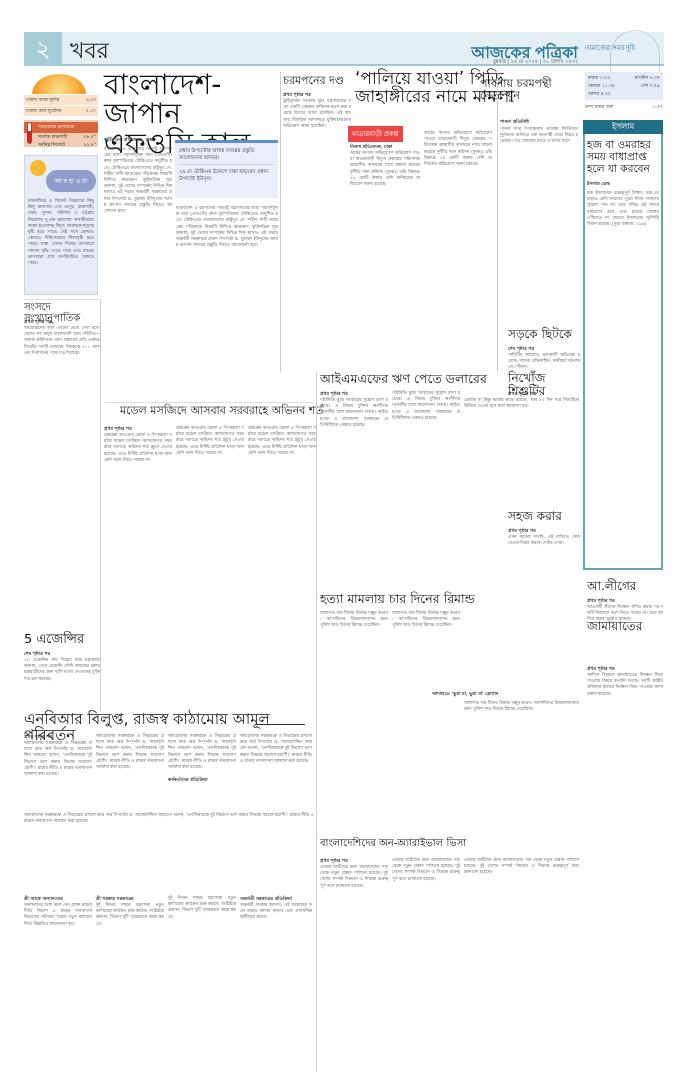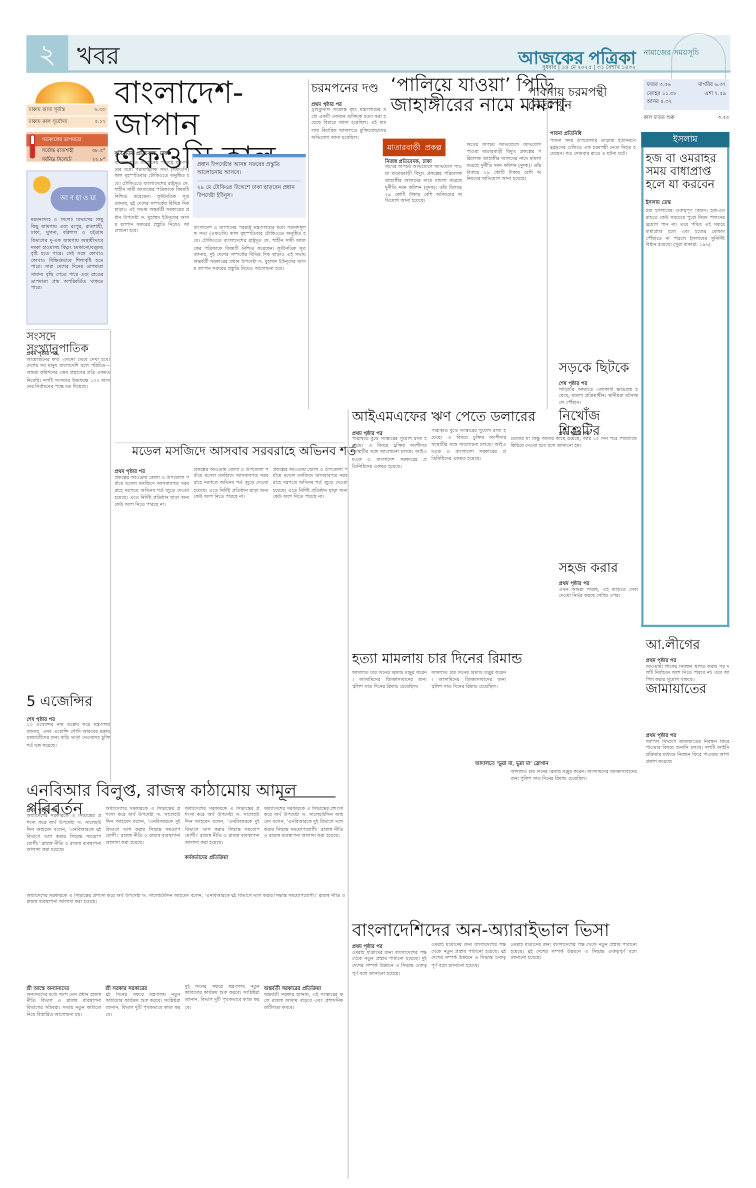--- a/index.html
+++ b/index.html
@@ -27,21 +27,21 @@
 .weatherbox{left:24px;top:155px;width:74px;height:140px;background:#e7ecf7;border:1px solid #c9d2e9}
 .cloud{left:46px;top:170px;width:50px;height:22px;background:#8f9ccc;border-radius:12px;color:#fff;font-size:6px;text-align:center;line-height:22px}
 .sunicon{left:30px;top:160px;width:16px;height:16px;border-radius:50%;background:#f7b733}
 .prayertitle{left:585px;top:44px;color:#2a7a99;font-size:7px;font-weight:normal;line-height:8px}
 .mosque{left:610px;top:30px;width:50px;height:42px;border:1px solid #9ab;border-bottom:none;border-radius:25px 25px 0 0;opacity:.5}
 .prayertbl{left:585px;top:72px;width:78px;background:#e3ecf6;font-size:4.6px;padding:2px 3px;color:#333}
 .prayertbl .r{display:flex;justify-content:space-between;height:8px;line-height:8px}
 
 .islambox{left:583px;top:120px;width:80px;height:450px;border:2px solid #5fa6bf;border-top:none}
 .islambar{left:583px;top:120px;width:80px;height:14px;background:#1f6f8a;color:#fff;text-align:center;font-size:8px;line-height:14px;font-family:"DejaVu Sans",sans-serif}
-.blue-tag{background:#c2410c;color:#fff;font-size:7px;padding:2px 4px;font-family:Liberation Mono, monospace}
+.blue-tag{background:#ef4444;color:#fff;font-size:7px;padding:2px 4px;font-family:Liberation Serif, serif}
 .callout{left:175px;top:140px;width:103px;height:58px;background:#e9eef8;border-top:3px solid #5c8ed0;padding:4px 4px;font-size:5px;color:#333;line-height:7px}
 </style>
 </head>
 <body>
 
 <div class="abs band"></div>
 <div class="abs pgnum">২</div>
 <div class="abs section">খবর</div>
 <div class="abs brand">আজকের পত্রিকা</div>
 <div class="abs dateline">বুধবার | ১৪ মে ২০২৫ | ৩১ বৈশাখ ১৪৩২</div>
@@ -171,21 +171,21 @@
 <div class="abs hl" style="left:24px;top:712px;width:300px;font-size:15px">এনবিআর বিলুপ্ত, রাজস্ব কাঠামোয় আমূল পরিবর্তন</div>
 <div class="abs rule" style="left:255px;top:724px;width:50px;background:#333"></div>
 <div class="abs lbl" style="left:24px;top:733px">প্রথম পৃষ্ঠার পর</div>
 <div class="abs txt" style="left:24px;top:740px;width:68px;height:70px">অধ্যাদেশের সরকারকে এ সিদ্ধান্তের প্রশংসা করে অর্থ উপদেষ্টা ড. সালেহউদ্দিন আহমেদ বলেন, ‘এনবিআরকে দুই বিভাগে ভাগ করার সিদ্ধান্ত সময়োপযোগী।’ রাজস্ব নীতি ও রাজস্ব ব্যবস্থাপনা আলাদা করা হয়েছে।</div>
 <div class="abs txt" style="left:96px;top:733px;width:68px;height:77px">অধ্যাদেশের সরকারকে এ সিদ্ধান্তের প্রশংসা করে অর্থ উপদেষ্টা ড. সালেহউদ্দিন আহমেদ বলেন, ‘এনবিআরকে দুই বিভাগে ভাগ করার সিদ্ধান্ত সময়োপযোগী।’ রাজস্ব নীতি ও রাজস্ব ব্যবস্থাপনা আলাদা করা হয়েছে।</div>
 <div class="abs txt" style="left:168px;top:733px;width:68px;height:35px">অধ্যাদেশের সরকারকে এ সিদ্ধান্তের প্রশংসা করে অর্থ উপদেষ্টা ড. সালেহউদ্দিন আহমেদ বলেন, ‘এনবিআরকে দুই বিভাগে ভাগ করার সিদ্ধান্ত সময়োপযোগী।’ রাজস্ব নীতি ও রাজস্ব ব্যবস্থাপনা আলাদা করা হয়েছে।</div>
 <div class="abs lbl" style="left:168px;top:776px">কর্মকর্তাদের প্রতিক্রিয়া</div>
 <div class="abs txt" style="left:240px;top:733px;width:72px;height:77px">অধ্যাদেশের সরকারকে এ সিদ্ধান্তের প্রশংসা করে অর্থ উপদেষ্টা ড. সালেহউদ্দিন আহমেদ বলেন, ‘এনবিআরকে দুই বিভাগে ভাগ করার সিদ্ধান্ত সময়োপযোগী।’ রাজস্ব নীতি ও রাজস্ব ব্যবস্থাপনা আলাদা করা হয়েছে।</div>
 <div class="abs txt" style="left:24px;top:812px;width:290px;height:80px">অধ্যাদেশের সরকারকে এ সিদ্ধান্তের প্রশংসা করে অর্থ উপদেষ্টা ড. সালেহউদ্দিন আহমেদ বলেন, ‘এনবিআরকে দুই বিভাগে ভাগ করার সিদ্ধান্ত সময়োপযোগী।’ রাজস্ব নীতি ও রাজস্ব ব্যবস্থাপনা আলাদা করা হয়েছে।</div>
 
-<div class="abs hl" style="left:320px;top:838px;width:240px;font-size:16px">বাংলাদেশিদের অন-অ্যারাইভাল ভিসা</div>
+<div class="abs hl" style="left:320px;top:838px;width:240px;font-size:10px">বাংলাদেশিদের অন-অ্যারাইভাল ভিসা</div>
 <div class="abs lbl" style="left:320px;top:857px">প্রথম পৃষ্ঠার পর</div>
 <div class="abs txt" style="left:320px;top:864px;width:68px;height:205px">ওমরাহ যাত্রীদের জন্য বাংলাদেশের পক্ষ থেকে নতুন প্রস্তাব পাঠানো হয়েছে। দুই দেশের সম্পর্ক উন্নয়নে এ সিদ্ধান্ত গুরুত্বপূর্ণ বলে জানানো হয়েছে।</div>
 <div class="abs txt" style="left:392px;top:857px;width:68px;height:212px">ওমরাহ যাত্রীদের জন্য বাংলাদেশের পক্ষ থেকে নতুন প্রস্তাব পাঠানো হয়েছে। দুই দেশের সম্পর্ক উন্নয়নে এ সিদ্ধান্ত গুরুত্বপূর্ণ বলে জানানো হয়েছে।</div>
 <div class="abs txt" style="left:464px;top:857px;width:115px;height:212px">ওমরাহ যাত্রীদের জন্য বাংলাদেশের পক্ষ থেকে নতুন প্রস্তাব পাঠানো হয়েছে। দুই দেশের সম্পর্ক উন্নয়নে এ সিদ্ধান্ত গুরুত্বপূর্ণ বলে জানানো হয়েছে।</div>
 
 <div class="abs lbl" style="left:24px;top:895px">শ্রী আস্তে অন্যান্যদের</div>
 <div class="abs txt" style="left:24px;top:902px;width:68px;height:168px">অন্যান্যদের মধ্যে অংশ নেন প্রধান রাজস্ব নীতি বিভাগ ও রাজস্ব ব্যবস্থাপনা বিভাগের সচিবরা। সভায় নতুন কাঠামো নিয়ে বিস্তারিত আলোচনা হয়।</div>
 <div class="abs lbl" style="left:96px;top:895px">শ্রী সরকার সরকারের</div>
 <div class="abs txt" style="left:96px;top:902px;width:68px;height:168px">দুই দিনের সফরে মন্ত্রণালয় নতুন কাঠামোর কার্যক্রম শুরু করবে। সংশ্লিষ্টরা জানান, বিভাগ দুটি পৃথকভাবে কাজ করবে।</div>
 <div class="abs txt" style="left:168px;top:895px;width:68px;height:175px">দুই দিনের সফরে মন্ত্রণালয় নতুন কাঠামোর কার্যক্রম শুরু করবে। সংশ্লিষ্টরা জানান, বিভাগ দুটি পৃথকভাবে কাজ করবে।</div>

